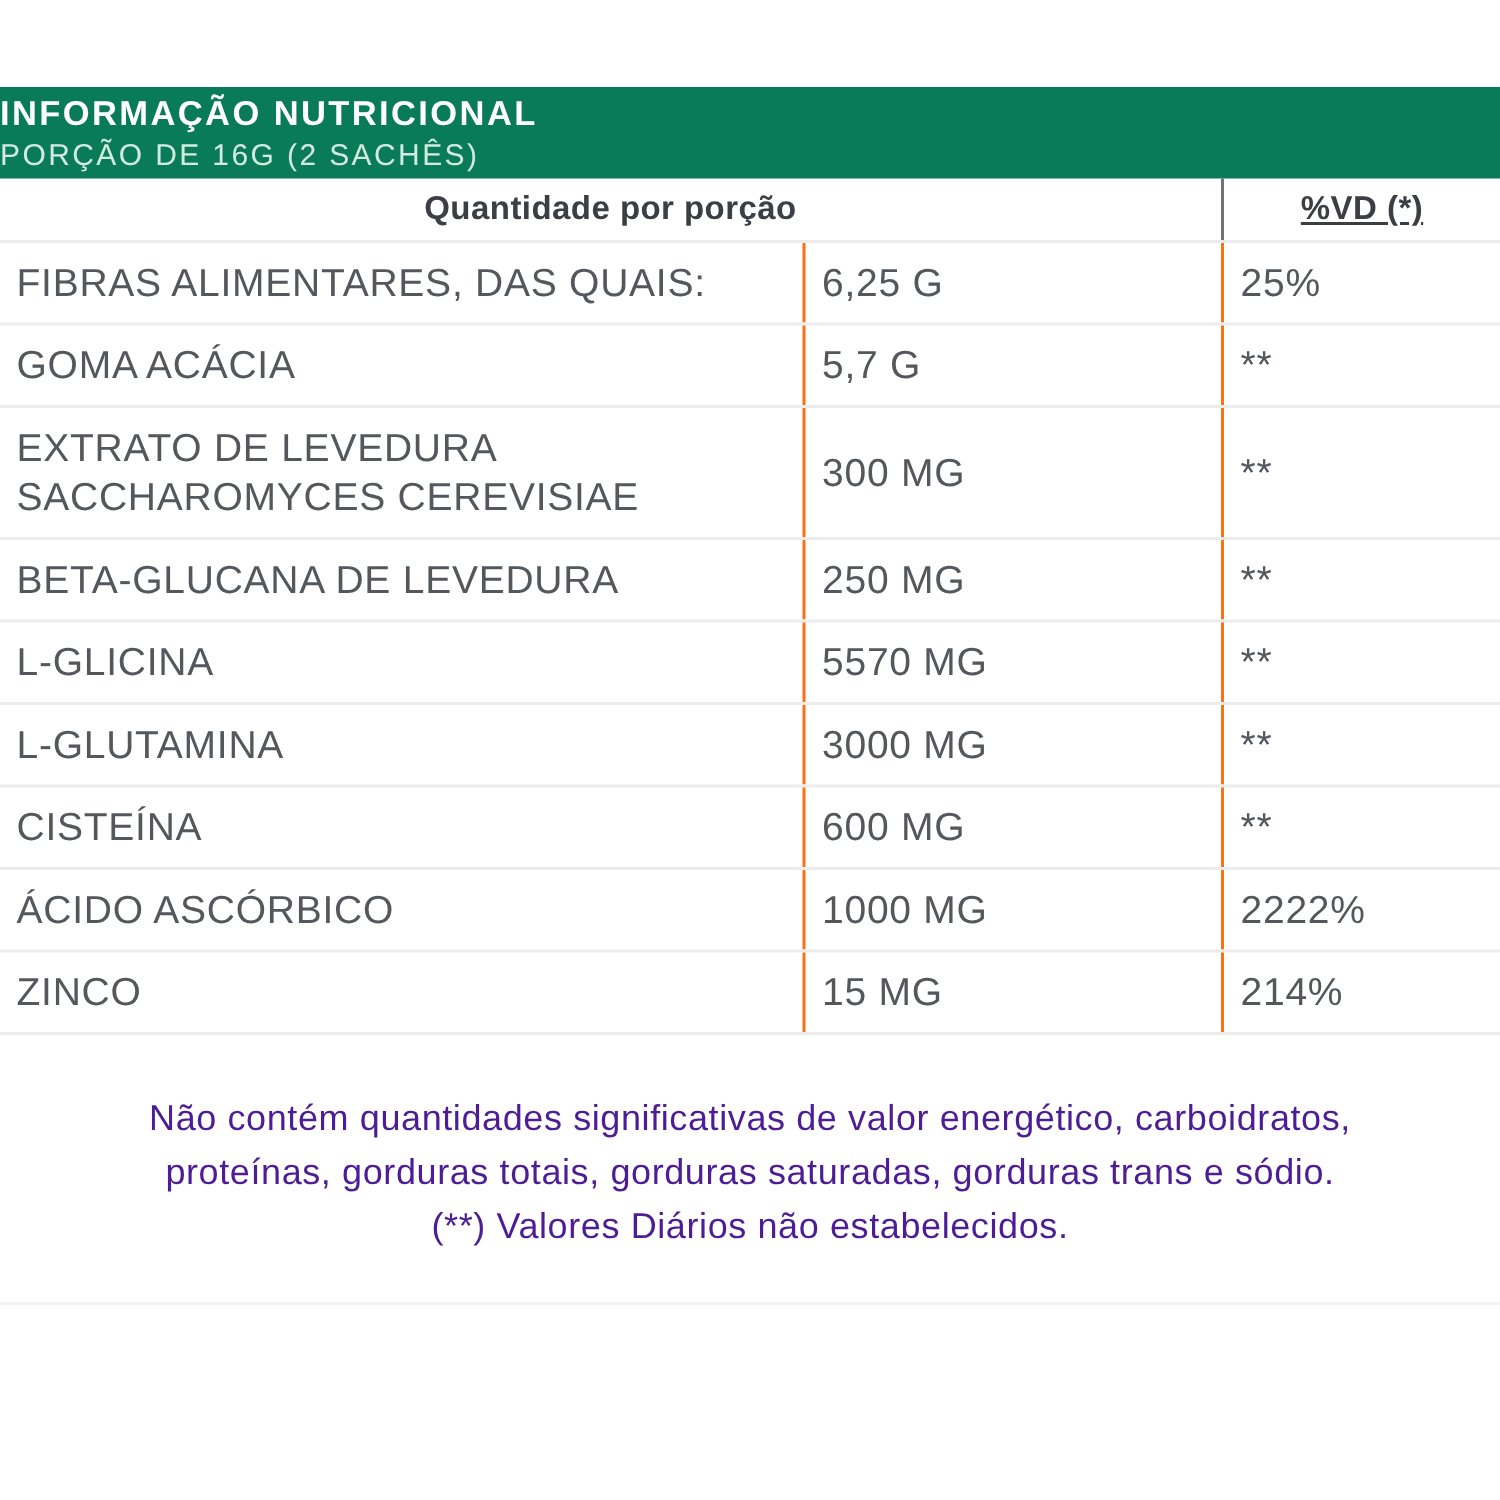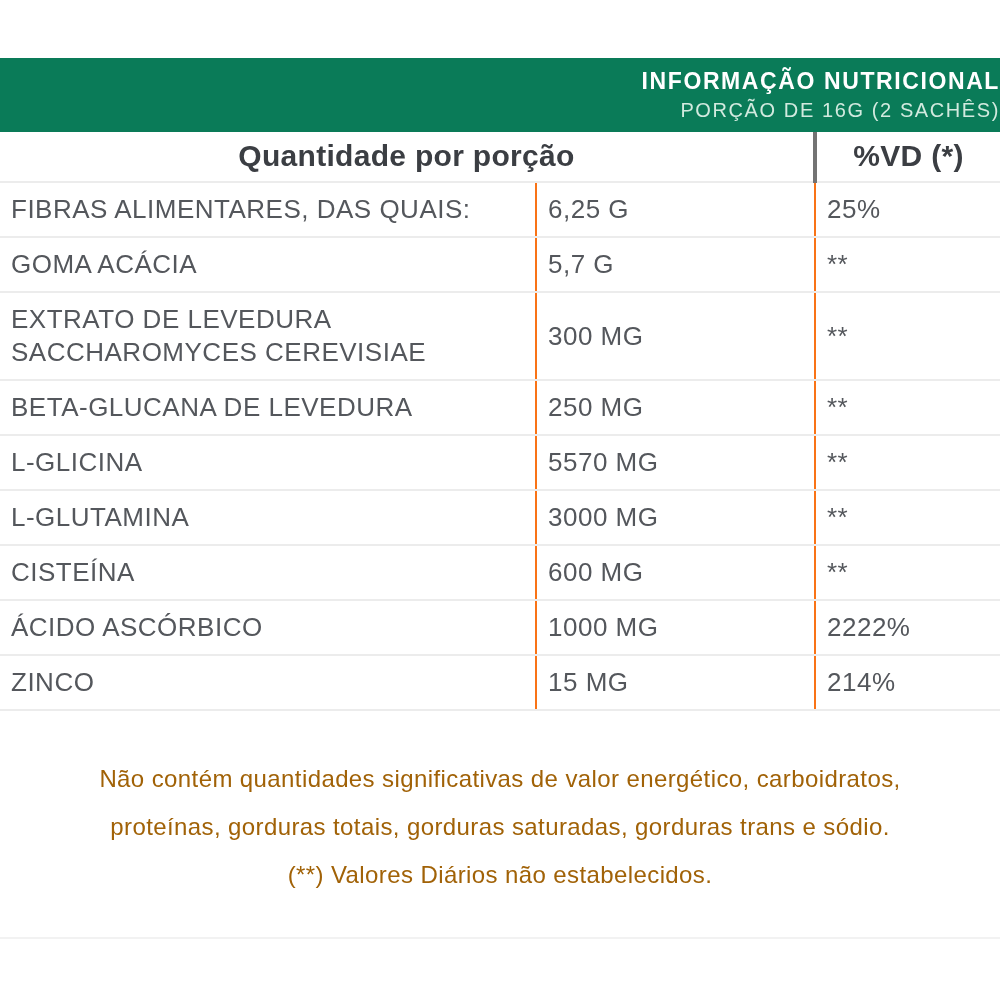--- a/index.html
+++ b/index.html
@@ -9,24 +9,24 @@
     height: 1000px;
     background: #ffffff;
     font-family: "Liberation Sans", "DejaVu Sans", sans-serif;
     -webkit-font-smoothing: antialiased;
   }
   .page { padding-top: 58px; }
 
   
   .banner {
     background: #0a7b58;
-    height: 74px;
+    height: 61px;
     display: flex;
     flex-direction: column;
-    align-items: flex-end;
+    align-items: flex-start;
     justify-content: center;
     gap: 4px;
   }
   .banner-title {
     color: #ffffff;
     font-size: 23px;
     font-weight: 700;
     letter-spacing: 1.6px;
   }
   .banner-subtitle {
@@ -40,29 +40,29 @@
   table.facts {
     width: 100%;
     border-collapse: collapse;
     table-layout: fixed;
   }
   col.c1 { width: 53.6%; }
   col.c2 { width: 27.9%; }
   col.c3 { width: 18.5%; }
 
   table.facts thead th {
-    font-size: 30px;
+    font-size: 22px;
     font-weight: 700;
     color: #3b3e43;
     text-align: center;
     padding: 7px 0 8px 0;
     border-bottom: 2px solid #ececec;
     letter-spacing: 0.3px;
   }
-  table.facts thead th.col-vd { border-left: 4px solid #737373; }
+  table.facts thead th.col-vd { border-left: 2px solid #737373; text-decoration: underline; }
 
   table.facts tbody td {
     font-size: 26px;
     font-weight: 400;
     color: #54575c;
     line-height: 33px;
     padding: 10px 11px;
     border-bottom: 2px solid #ececec;
     letter-spacing: 0.5px;
   }
@@ -77,24 +77,24 @@
     margin-left: 24px;
   }
 
   
   .notes {
     padding: 38px 18px 32px 18px;
     text-align: center;
     border-bottom: 2px solid #f2f2f2;
   }
   .notes p {
-    margin: 12px;
+    margin: 0;
     font-size: 24px;
     line-height: 36px;
-    color: #a16207;
+    color: #4c1d95;
     letter-spacing: 0.4px;
   }
 </style>
 </head>
 <body>
 
 <div class="page">
 
   <header class="banner">
     <div class="banner-title">INFORMAÇÃO NUTRICIONAL</div>

